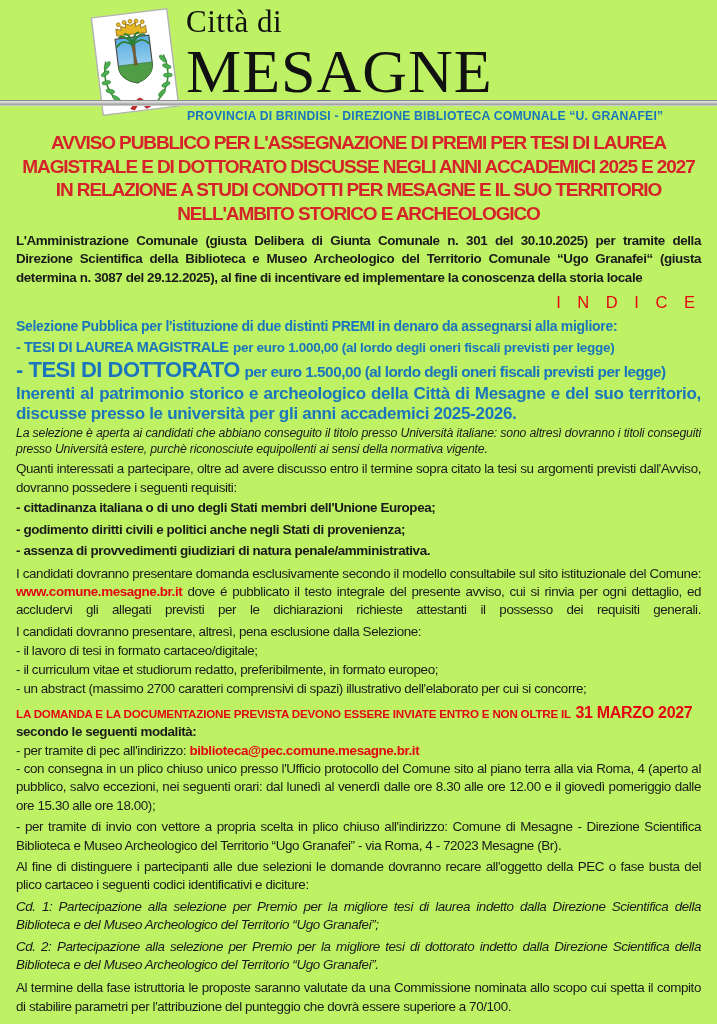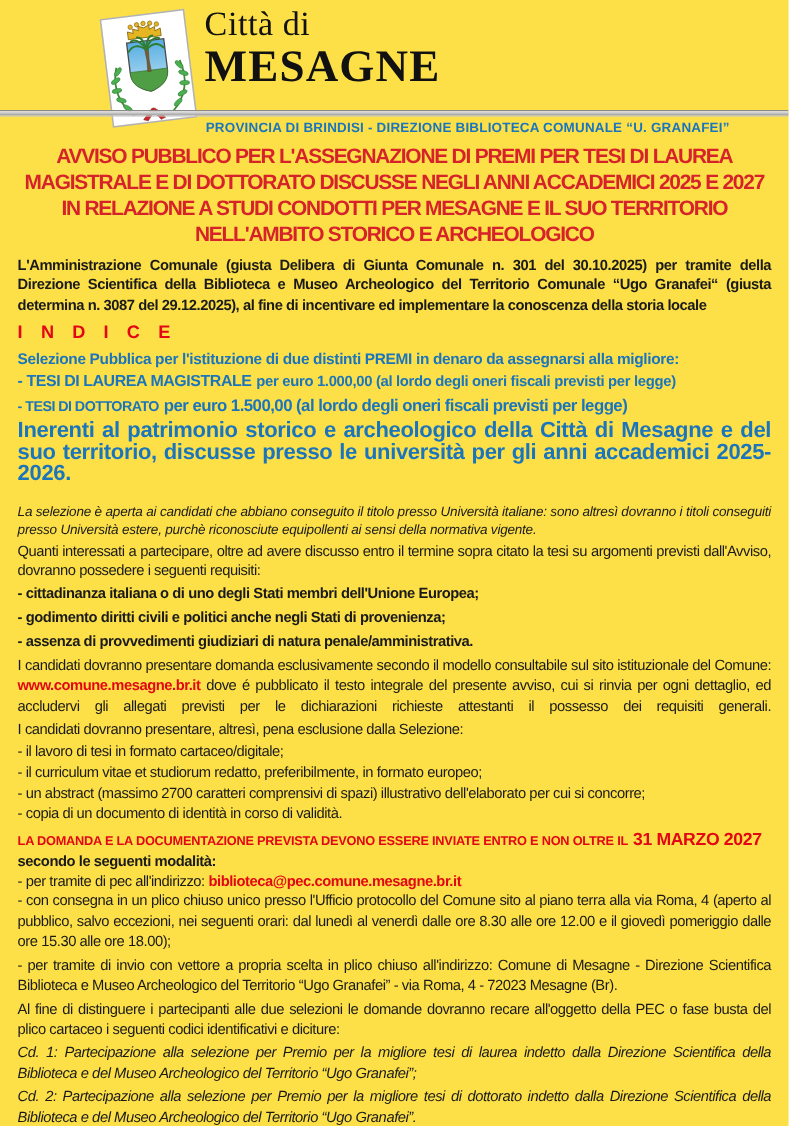--- a/index.html
+++ b/index.html
@@ -1,35 +1,35 @@
 <!DOCTYPE html>
 <html lang="it"><head>
 <meta charset="utf-8">
 <style>
   html,body{margin:0;padding:0;background:#ffffff;}
   .page{
     position:relative;
     width:717px;height:1024px;
     margin:0 auto;
-    background:#fde047;
+    background:#bef264;
     overflow:hidden;
     font-family:"Liberation Sans", sans-serif;
     color:#1a1a1a;
   }
   
   .header{position:relative;height:126px;}
   .crest{position:absolute;left:84px;top:6px;width:102px;height:112px;transform:rotate(-7deg);}
   .brand{position:absolute;left:186px;top:6px;line-height:1;}
   .brand .city-label{
     font-family:"Liberation Serif", serif;
     font-size:31px;color:#111;letter-spacing:.5px;display:block;
   }
   .brand .city-name{
     font-family:"Liberation Serif", serif;
-    font-size:41px;font-weight:bold;color:#111;letter-spacing:1px;display:block;margin-top:3px;
+    font-size:62px;font-weight:normal;color:#111;letter-spacing:1px;display:block;margin-top:3px;
   }
   .header-rule{
     position:absolute;left:0;right:0;top:100px;height:4px;
     background:linear-gradient(#ececec,#9a9a9a);
     border-top:1px solid #8a8a8a;border-bottom:1px solid #c9c9c9;
   }
   .subtitle{
     position:absolute;left:187px;top:109px;
     font-size:12.2px;font-weight:bold;color:#1b75bc;letter-spacing:.2px;white-space:nowrap;
   }
@@ -45,31 +45,31 @@
   p{margin:0;}
   .b{font-weight:bold;}
   .it{font-style:italic;}
   .red{color:#e30613;font-weight:bold;}
   .blue{color:#1b75bc;font-weight:bold;}
   .just{text-align:justify;}
   .just-last{text-align:justify;text-align-last:justify;}
   .body-txt{font-size:13.4px;line-height:18.4px;letter-spacing:-.4px;}
   .intro{font-weight:bold;margin-top:6px;}
   .indice{
-    text-align:left;color:#e30613;font-weight:bold;
+    text-align:right;color:#e30613;font-weight:normal;
     font-size:16.5px;letter-spacing:6px;margin:6px 0 5px 0;
   }
   .premi-lead{font-size:14px;line-height:19px;letter-spacing:-.3px;white-space:nowrap;}
   .premi-line{white-space:nowrap;line-height:21px;}
   .laurea-name{font-size:14.5px;letter-spacing:-.4px;}
   .laurea-rest{font-size:13.5px;letter-spacing:-.3px;}
   .premi-line-big{white-space:nowrap;line-height:24px;}
-  .dott-name{font-size:13px;letter-spacing:-.5px;}
+  .dott-name{font-size:22px;letter-spacing:-.5px;}
   .dott-rest{font-size:15.3px;letter-spacing:-.5px;}
-  .premi-scope{font-size:20px;line-height:19.5px;letter-spacing:-.3px;margin-bottom:16px;}
+  .premi-scope{font-size:17px;line-height:19.5px;letter-spacing:-.3px;margin-bottom:2px;}
   .small-it{font-size:12.3px;line-height:16px;letter-spacing:-.2px;font-style:italic;margin-top:2px;}
   .gap-s{margin-top:3px;}
   .gap-m{margin-top:5px;}
   .bullet-bold{font-weight:bold;line-height:21.5px;}
   .bullet{line-height:19px;}
   .deadline-line{white-space:nowrap;margin-top:5px;line-height:19px;}
   .deadline-main{color:#e30613;font-weight:bold;font-size:11.6px;letter-spacing:-.2px;}
   .deadline-date{color:#e30613;font-weight:bold;font-size:16px;letter-spacing:-.3px;}
 </style>
 </head>
@@ -176,21 +176,20 @@
     </div>
 
     <p class="body-txt just-last gap-s"><span>I candidati dovranno presentare domanda esclusivamente secondo il modello consultabile sul sito istituzionale del Comune:</span> <span class="red">www.comune.mesagne.br.it</span> <span>dove é pubblicato il testo integrale del presente avviso, cui si rinvia per ogni dettaglio, ed accludervi gli allegati previsti per le dichiarazioni richieste attestanti il possesso dei requisiti generali.</span></p>
 
     <p class="body-txt gap-s">I candidati dovranno presentare, altresì, pena esclusione dalla Selezione:</p>
 
     <div>
       <p class="body-txt bullet">- il lavoro di tesi in formato cartaceo/digitale;</p>
       <p class="body-txt bullet">- il curriculum vitae et studiorum redatto, preferibilmente, in formato europeo;</p>
       <p class="body-txt bullet">- un abstract (massimo 2700 caratteri comprensivi di spazi) illustrativo dell'elaborato per cui si concorre;</p>
-      <p class="body-txt bullet">- copia di un documento di identità in corso di validità.</p>
     </div>
 
     <p class="deadline-line"><span class="deadline-main">LA DOMANDA E LA DOCUMENTAZIONE PREVISTA DEVONO ESSERE INVIATE ENTRO E NON OLTRE IL</span> <span class="deadline-date">31 MARZO 2027</span></p>
 
     <p class="body-txt b">secondo le seguenti modalità:</p>
 
     <p class="body-txt"><span>- per tramite di pec all'indirizzo:</span> <span class="red">biblioteca@pec.comune.mesagne.br.it</span></p>
 
     <p class="body-txt just">- con consegna in un plico chiuso unico presso l'Ufficio protocollo del Comune sito al piano terra alla via Roma, 4 (aperto al pubblico, salvo eccezioni, nei seguenti orari: dal lunedì al venerdì dalle ore 8.30 alle ore 12.00 e il giovedì pomeriggio dalle ore 15.30 alle ore 18.00);</p>
 

